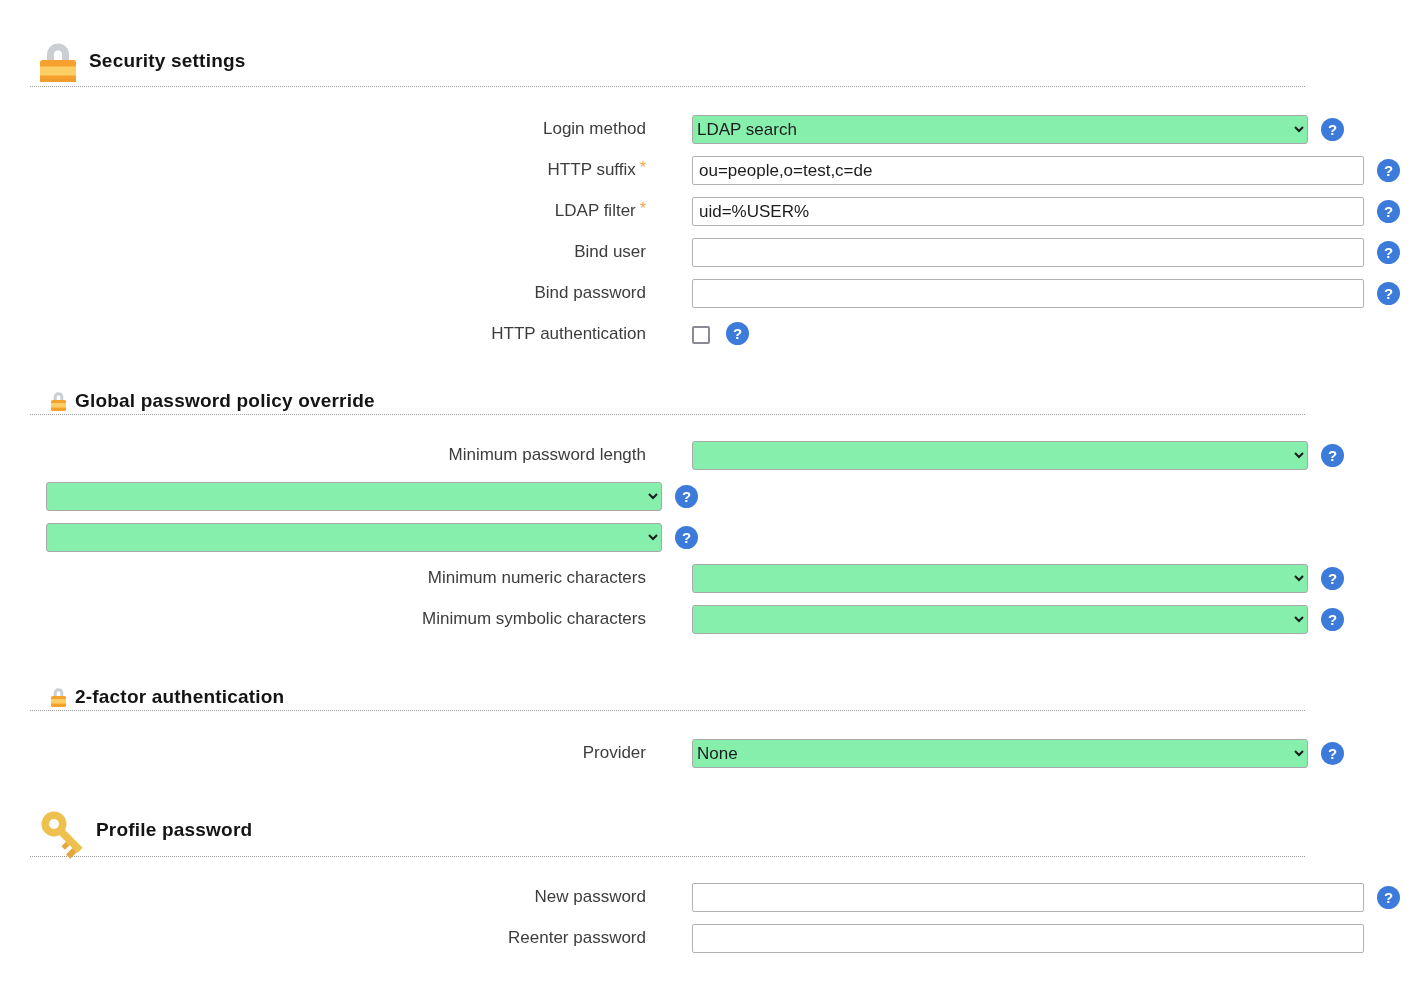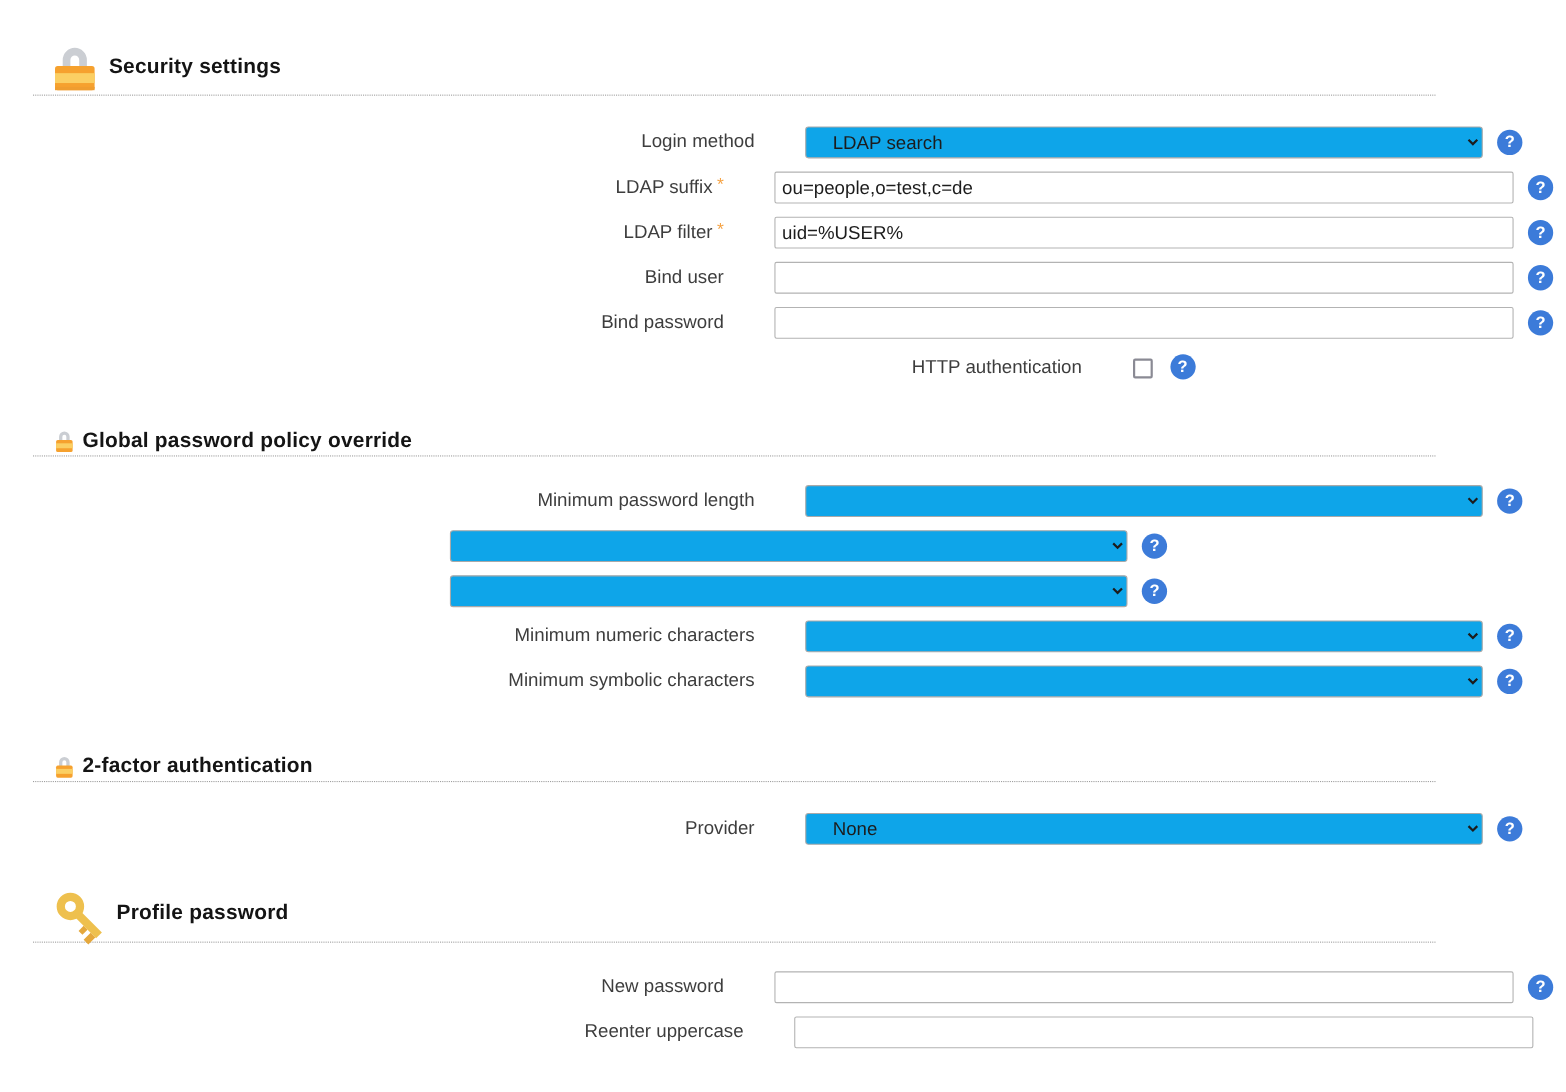--- a/index.html
+++ b/index.html
@@ -10,42 +10,42 @@
   html, body { margin: 0; padding: 0; background: #ffffff; }
   body {
     width: 1424px;
     font-family: "Liberation Sans", sans-serif;
     color: #3d3d3d;
   }
   .page { width: 1424px; padding-bottom: 40px; }
 
   
   .sec-header { display: flex; align-items: center; }
-  .sec-header.big   { padding-left: 48px; gap: 11px; margin-top: 38px; }
+  .sec-header.big   { padding-left: 38px; gap: 11px; margin-top: 38px; }
   .sec-header.small { padding-left: 50px; gap: 8px; }
   .sec-header.key   { gap: 6px; height: 48px; }
   .sec-header.key svg { margin-bottom: -12px; }
   .sec-title {
     font-size: 19px;
     font-weight: bold;
     color: #141414;
     margin: 0;
     letter-spacing: 0.2px;
   }
   .divider {
     border: none;
     border-bottom: 1px dotted #9e9e9e;
     margin: 2px 119px 0 30px;
     height: 0;
   }
 
   
   .rows { padding-top: 28px; }
   .rows.tight { padding-top: 26px; }
-  .row { display: flex; align-items: flex-start; margin-bottom: 12px; min-height: 29px; justify-content: center; }
+  .row { display: flex; align-items: flex-start; margin-bottom: 12px; min-height: 29px; }
   .row:last-child { margin-bottom: 0; }
   .row-label {
     width: 646px;
     text-align: right;
     font-size: 17px;
     color: #3d3d3d;
     padding-top: 4px;
     white-space: nowrap;
   }
   .req {
@@ -68,24 +68,24 @@
     border-radius: 2px;
     background: #ffffff;
     outline: none;
   }
   .sel {
     width: 616px;
     height: 29px;
     font-family: "Liberation Sans", sans-serif;
     font-size: 17px;
     color: #1c1c1c;
-    padding: 0 20px;
+    padding: 0 0;
     border: 1px solid #a9a9a9;
     border-radius: 3px;
-    background: #0ea5e9;
+    background: #86efac;
     outline: none;
   }
   .help {
     width: 23px;
     height: 23px;
     min-width: 23px;
     margin-left: 13px;
     border-radius: 50%;
     background: var(--help-blue);
     color: #ffffff;
@@ -138,21 +138,21 @@
           <select class="sel">
             <option selected="">LDAP search</option>
           </select>
           <span class="help">
               <span>?</span>
             </span>
         </div>
       </div>
 
       <div class="row">
-        <div class="row-label"><span>LDAP suffix</span><span class="req">*</span></div>
+        <div class="row-label"><span>HTTP suffix</span><span class="req">*</span></div>
         <div class="field">
           <input type="text" class="txt" value="ou=people,o=test,c=de" style="">
           <span class="help">
               <span>?</span>
             </span>
         </div>
       </div>
 
       <div class="row">
         <div class="row-label"><span>LDAP filter</span><span class="req">*</span></div>
@@ -304,21 +304,21 @@
         <div class="row-label"><span>New password</span></div>
         <div class="field">
           <input type="password" class="txt" value="" style="">
           <span class="help">
               <span>?</span>
             </span>
         </div>
       </div>
 
       <div class="row">
-        <div class="row-label"><span>Reenter uppercase</span></div>
+        <div class="row-label"><span>Reenter password</span></div>
         <div class="field">
           <input type="password" class="txt" value="" style="">
         </div>
       </div>
     </div>
   </div>
 
 </div>
 
 </body></html>

